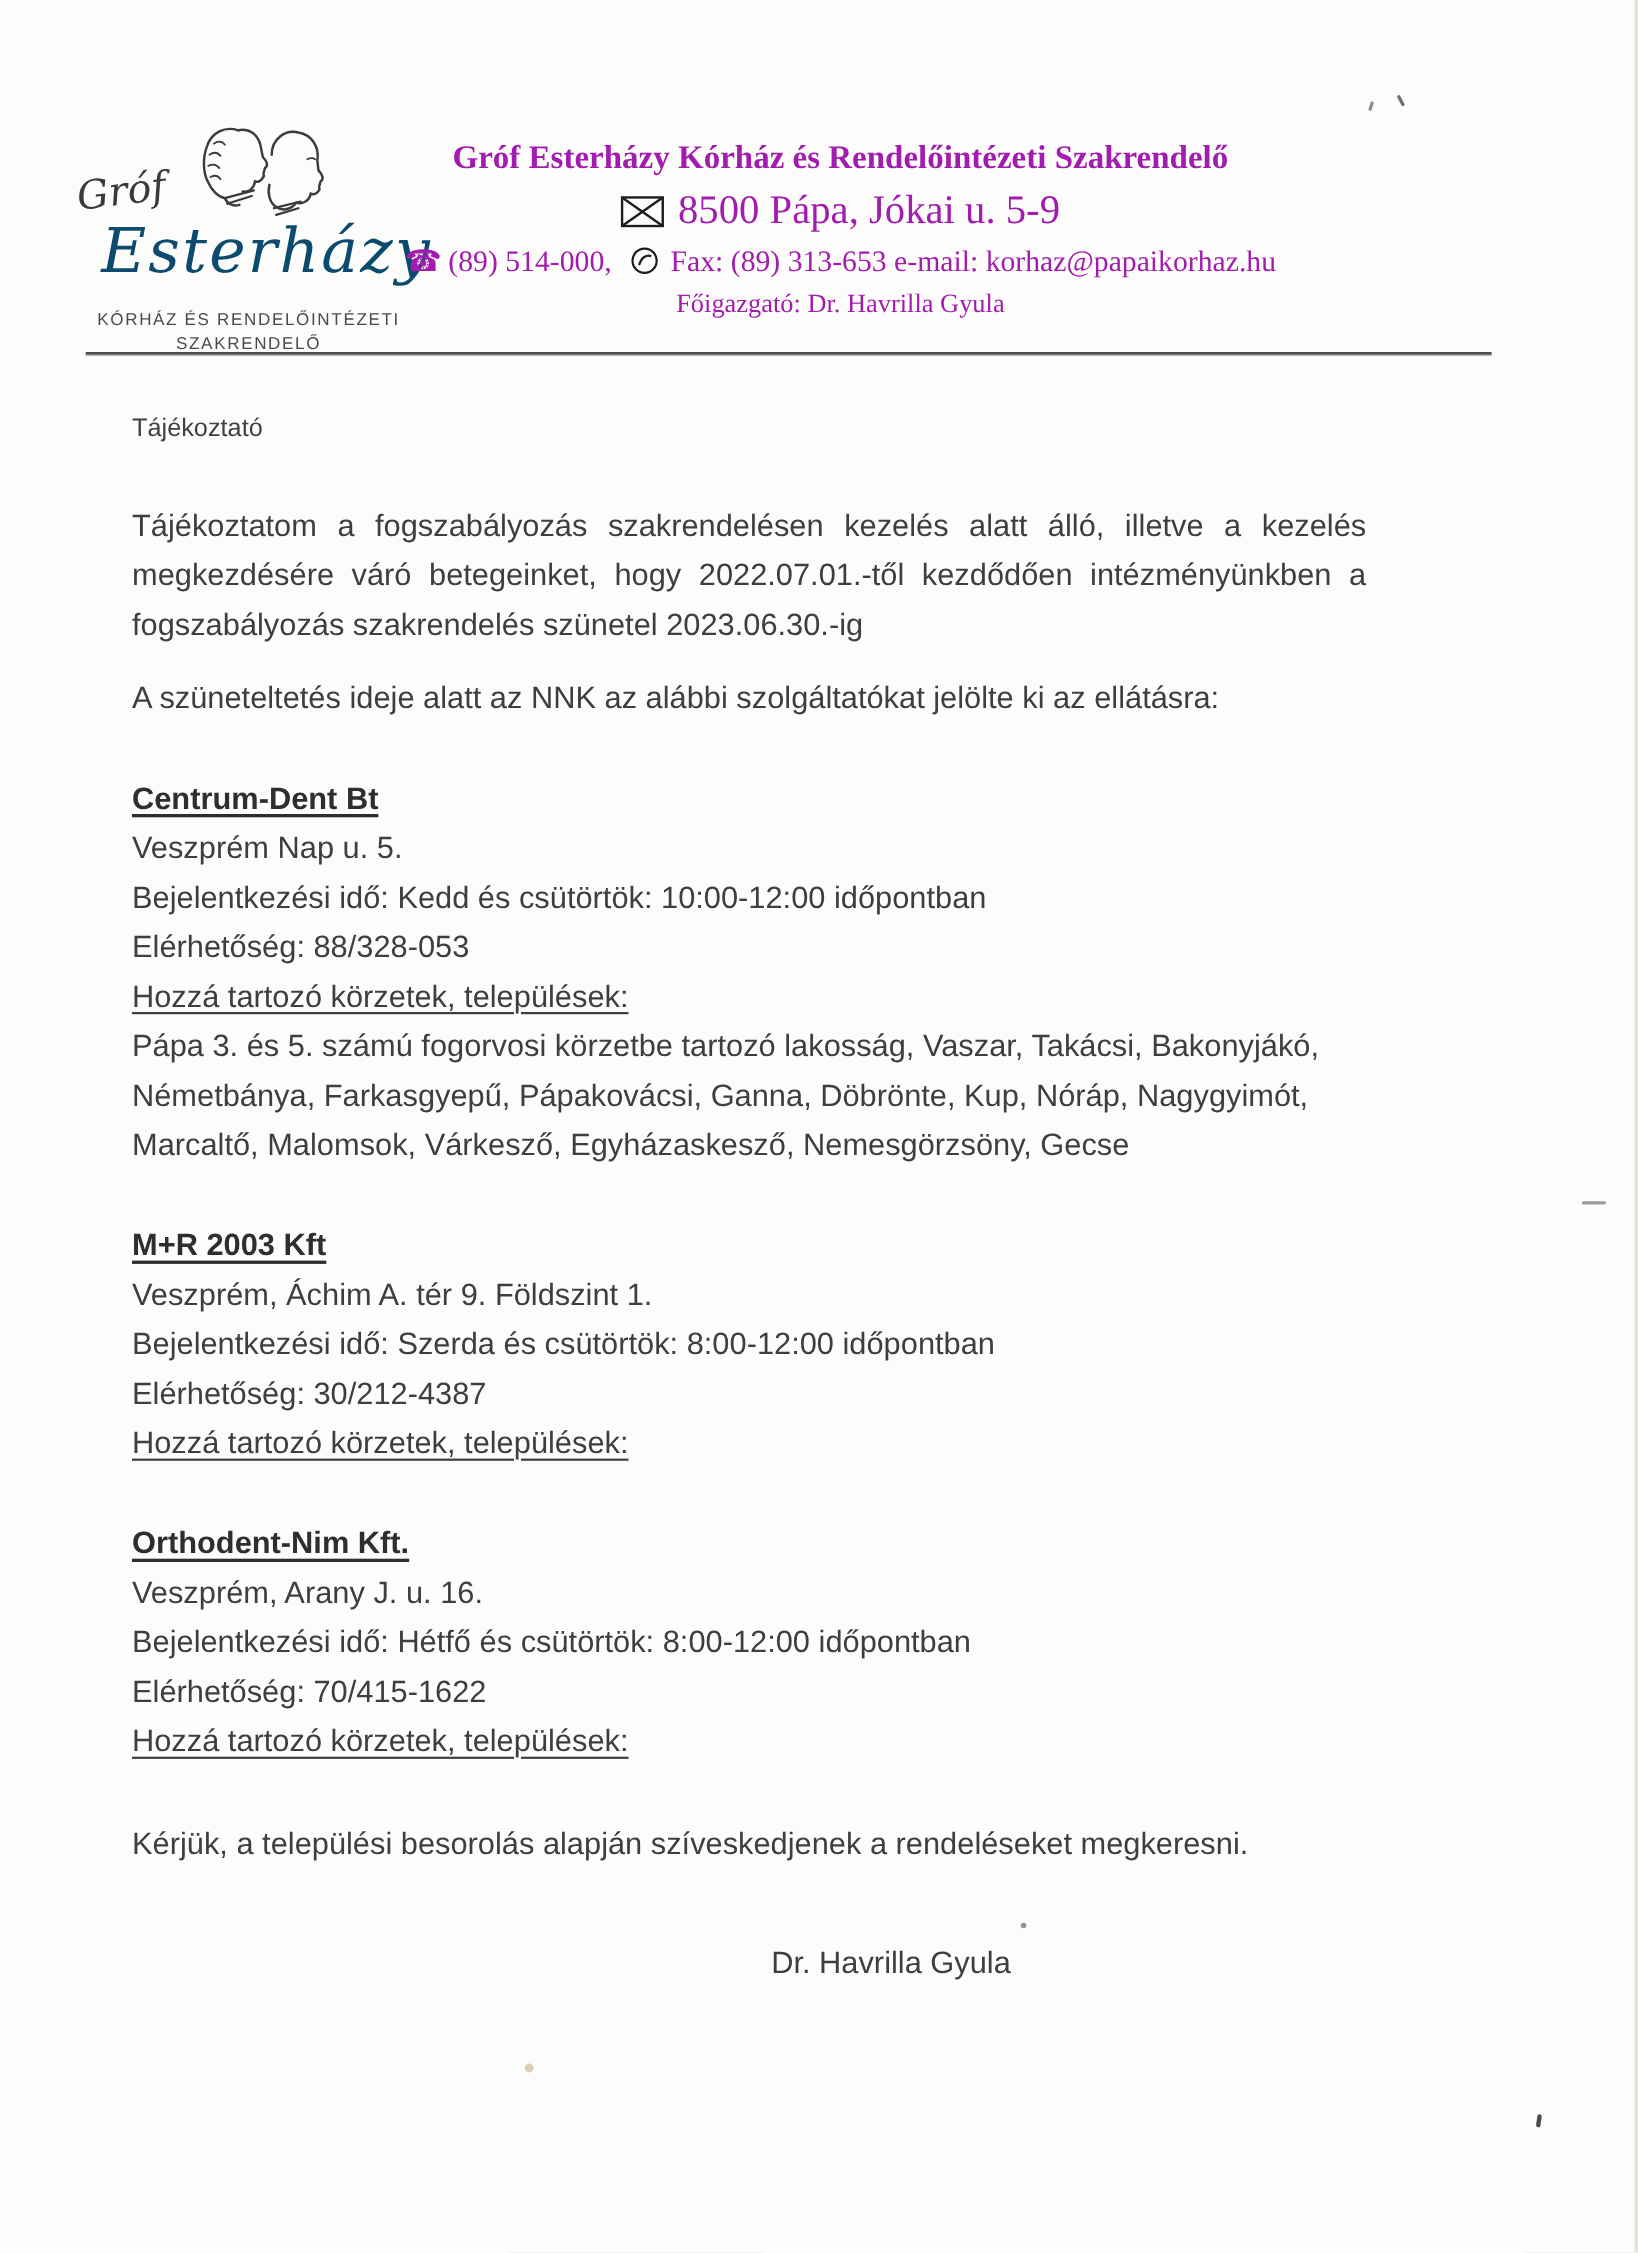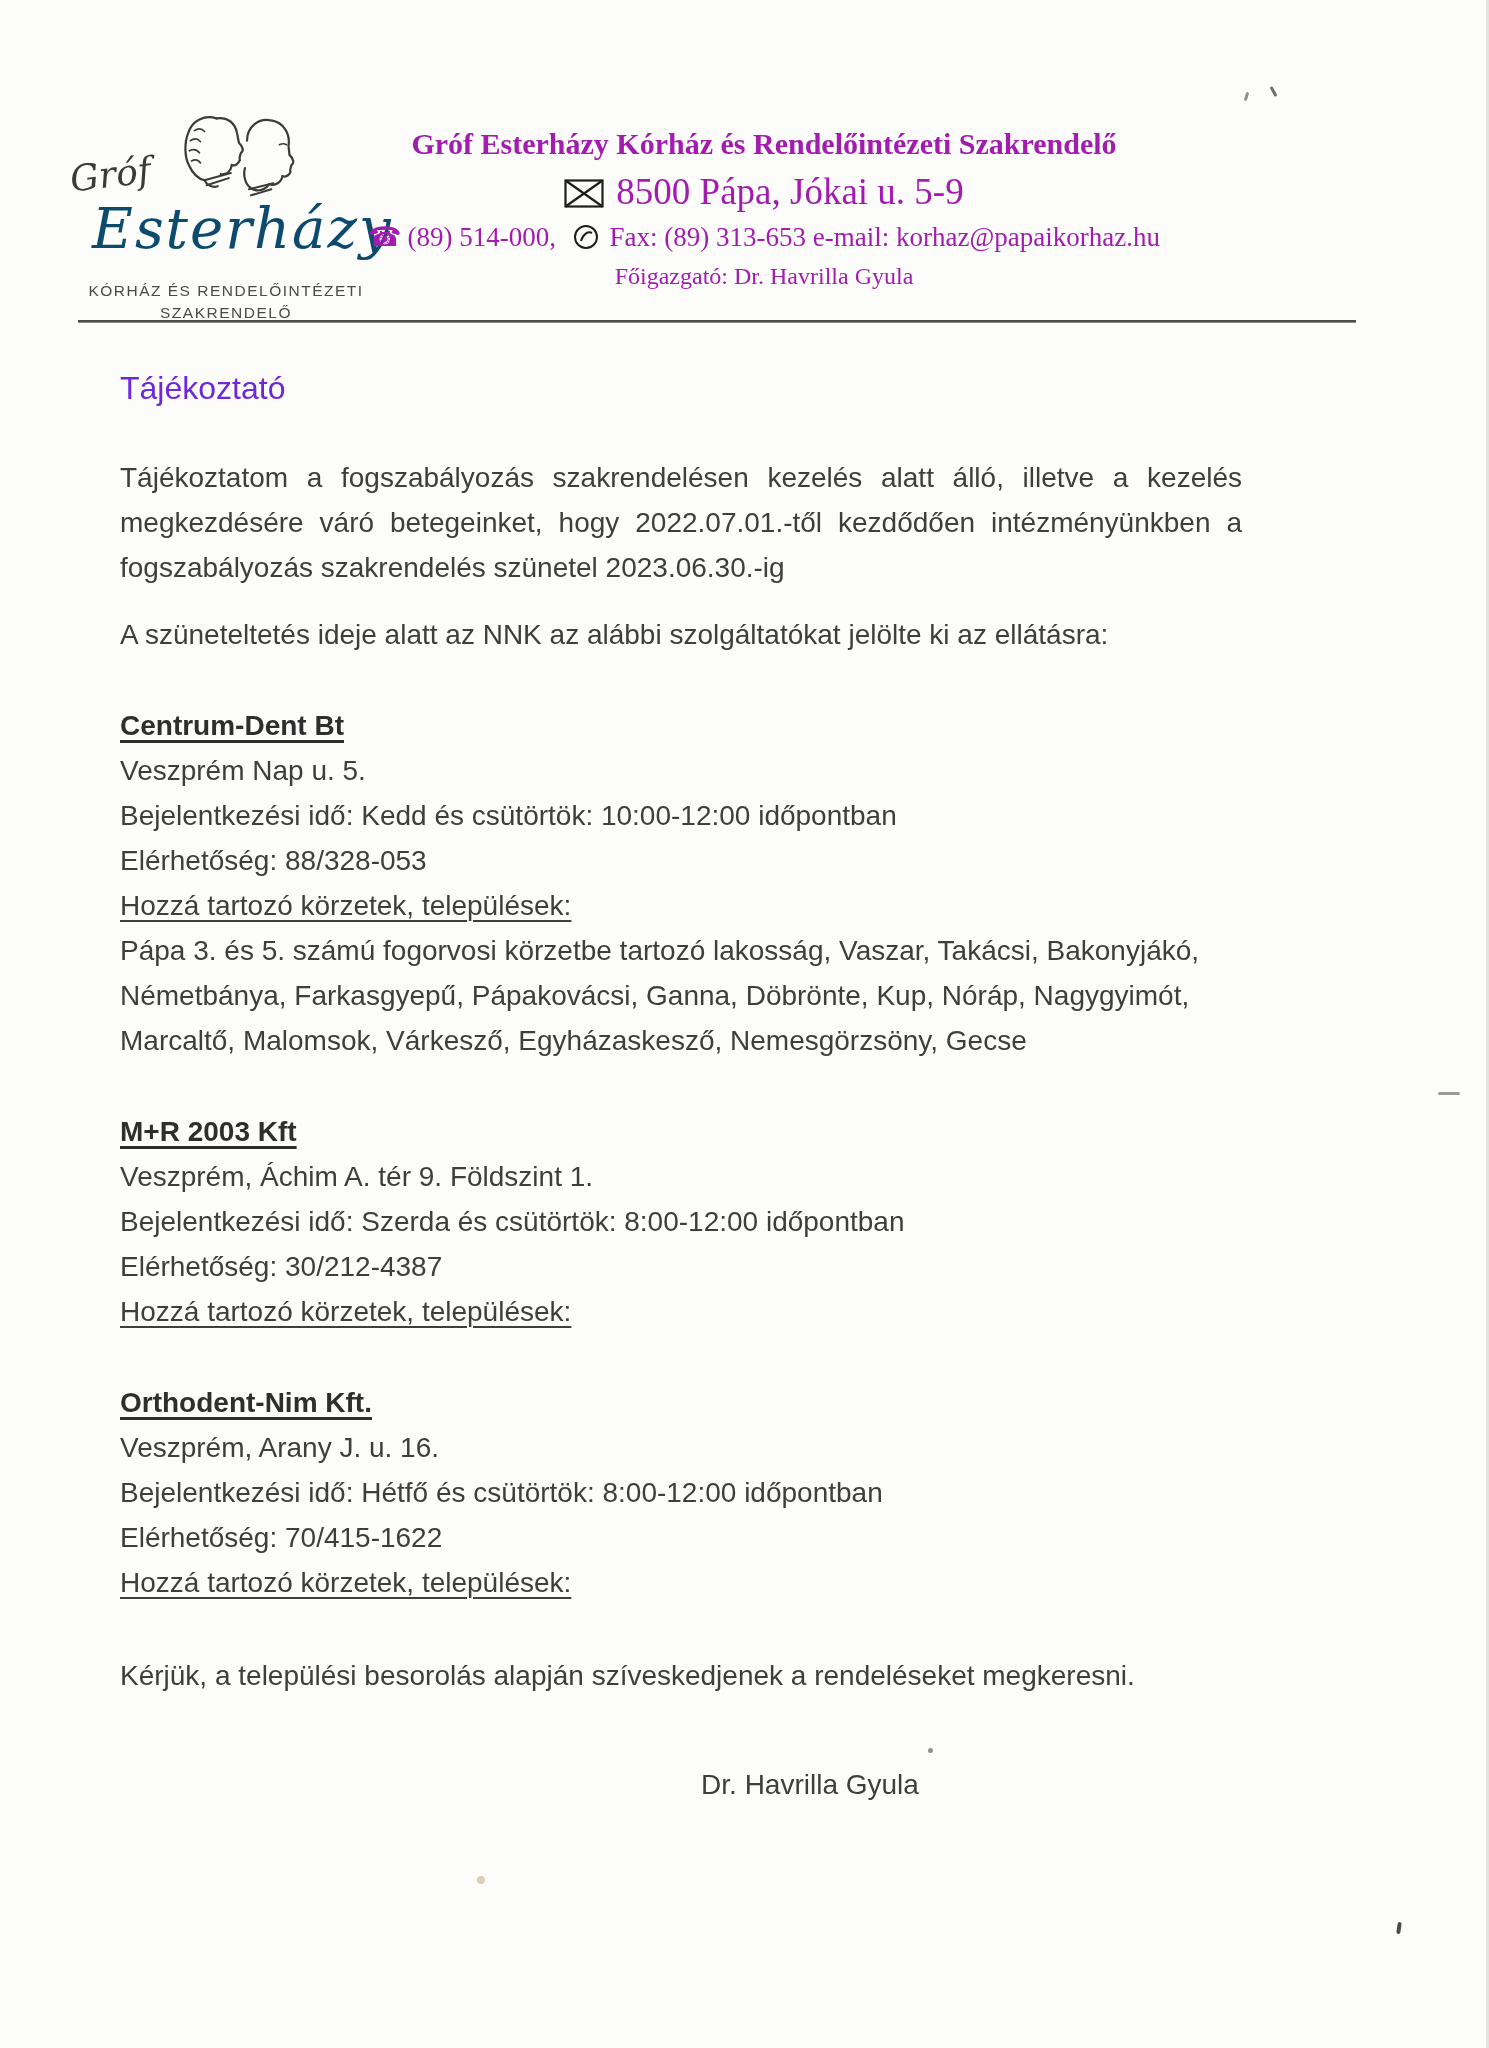--- a/index.html
+++ b/index.html
@@ -45,21 +45,21 @@
   .rule{
     position:absolute;left:78px;top:320px;width:1278px;height:2px;
     background:#4c4c4c;border-bottom:1px solid #8a8a8a;
   }
 
   
   .body{
     position:absolute;left:120px;top:366px;width:1168px;
     font-size:28px;line-height:45px;color:#3e3e3e;
   }
-  .doc-heading{font-size:32px;font-weight:400;margin:0 0 44px 0;color:#6d28d9;}
+  .doc-heading{font-size:23px;font-weight:400;margin:0 0 44px 0;color:#404040;}
   .intro{margin:0;width:1122px;text-align:justify;}
   .note{margin:22px 0 0 0;}
   .provider{margin-top:46px;}
   .provider p{margin:0;}
   .provider-name{
     font-size:28px;margin:0;display:inline-block;color:#2e2e2e;
     text-decoration:underline;text-decoration-thickness:2.5px;text-underline-offset:5px;
   }
   .districts-label{
     display:inline-block;

